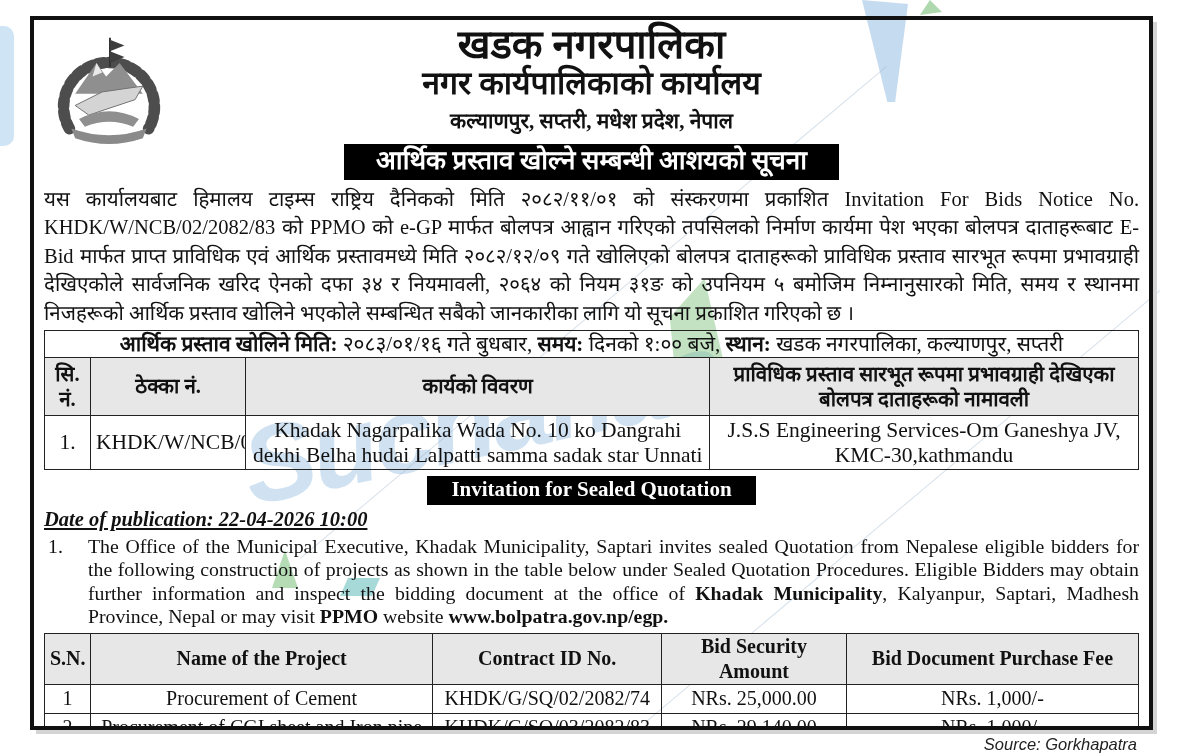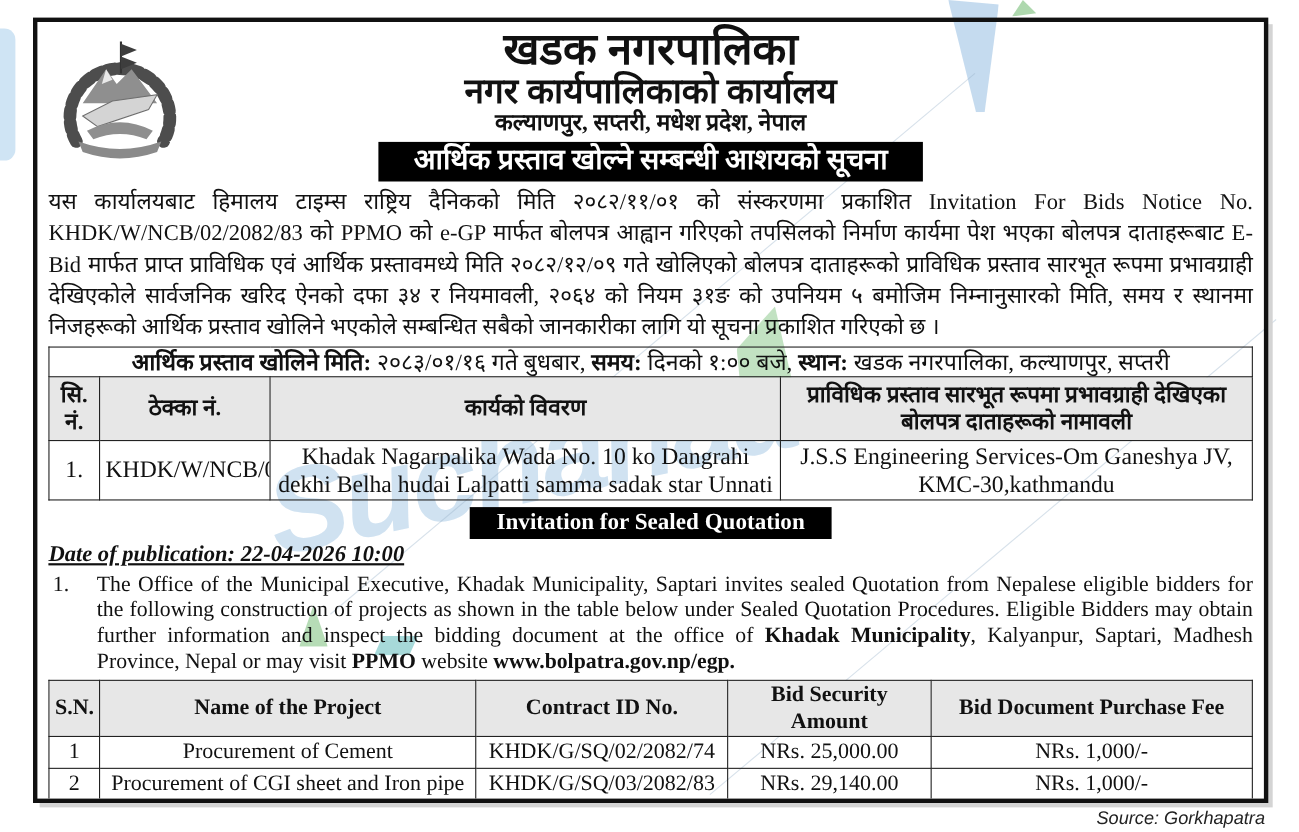--- a/index.html
+++ b/index.html
@@ -29,40 +29,40 @@
   
   .sheet{
     position:absolute;left:30px;top:16px;width:1123px;height:714px;box-sizing:border-box;
     border:4px solid #111;background:transparent;z-index:1;padding:0 10px;overflow:hidden;
     box-shadow:5px 5px 0 -1px #d4d4d4;
   }
   .header{position:relative;text-align:center;}
   .emblem{position:absolute;left:2px;top:10px;}
   .title{font-size:40px;line-height:46px;font-weight:bold;margin:2px 0 0;}
   .subtitle{font-size:32px;line-height:30px;font-weight:bold;margin:0;}
-  .address{font-size:21px;line-height:26px;font-weight:bold;margin:0;}
+  .address{font-size:21px;line-height:26px;font-weight:bold;margin:10px;}
   .banner{display:table;margin:5px auto 5px;background:#000;color:#fff;font-weight:bold;}
   .banner-np{font-size:26px;line-height:32px;padding:1px 32px 3px;}
   .banner-en{font-size:21px;line-height:27px;padding:0 24px 2px;margin:6px auto 2px;}
   .intro{font-size:20.5px;line-height:28.4px;text-align:justify;margin:3px 0 3px;}
   table{border-collapse:collapse;width:100%;table-layout:fixed;}
   td,th{border:1.5px solid #222;padding:0 5px;text-align:center;vertical-align:middle;
     font-size:20.5px;line-height:25px;overflow:hidden;}
   th{background:#e7e7e7;font-weight:bold;}
   .sched-cell{font-size:21px;height:26px;}
   .t1-head th{height:57px;font-size:20.5px;}
   .t1-body td{height:53px;font-size:21.5px;}
   .pubdate{font-weight:bold;font-style:italic;text-decoration:underline;
     font-size:20.5px;line-height:23px;margin:3px 0 4px;}
   .numpara{position:relative;padding-left:44px;font-size:19.8px;line-height:23.4px;
     text-align:justify;margin:1px 0 4px;}
   .numpara .num{position:absolute;left:4px;top:0;}
   .t2 th{height:27px;font-size:20px;}
   .t2 td{height:28px;font-size:20px;}
-  .source{position:absolute;right:31px;bottom:2px;z-index:1;font-family:"Liberation Sans","DejaVu Sans",sans-serif;
+  .source{position:absolute;right:44px;bottom:2px;z-index:1;font-family:"Liberation Sans","DejaVu Sans",sans-serif;
     font-style:italic;font-size:16.5px;color:#222;}
   b{font-weight:bold;}
 </style>
 </head>
 <body>
 
 <div class="decor decor-left-capsule"></div>
 <div class="decor decor-kite"></div>
 <div class="decor decor-green-tip"></div>
 <div class="decor wm-text">Suchanaa</div>

